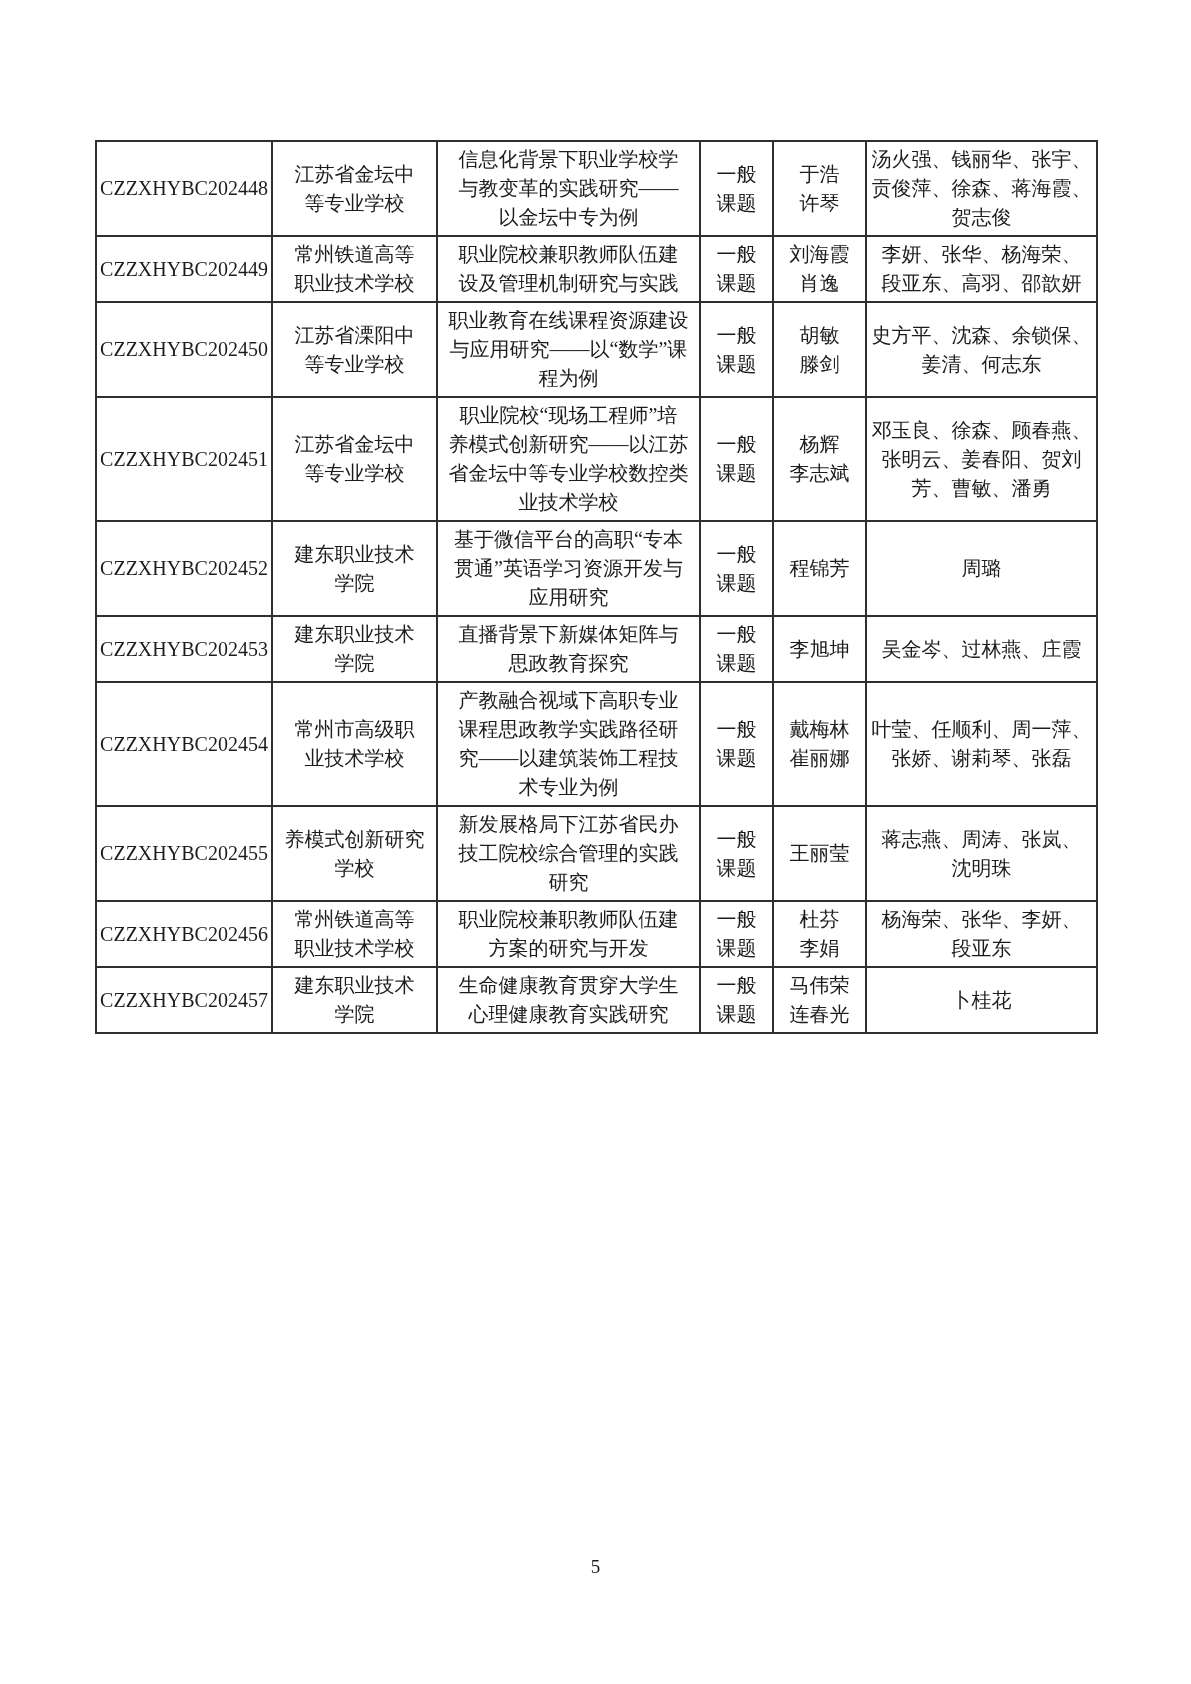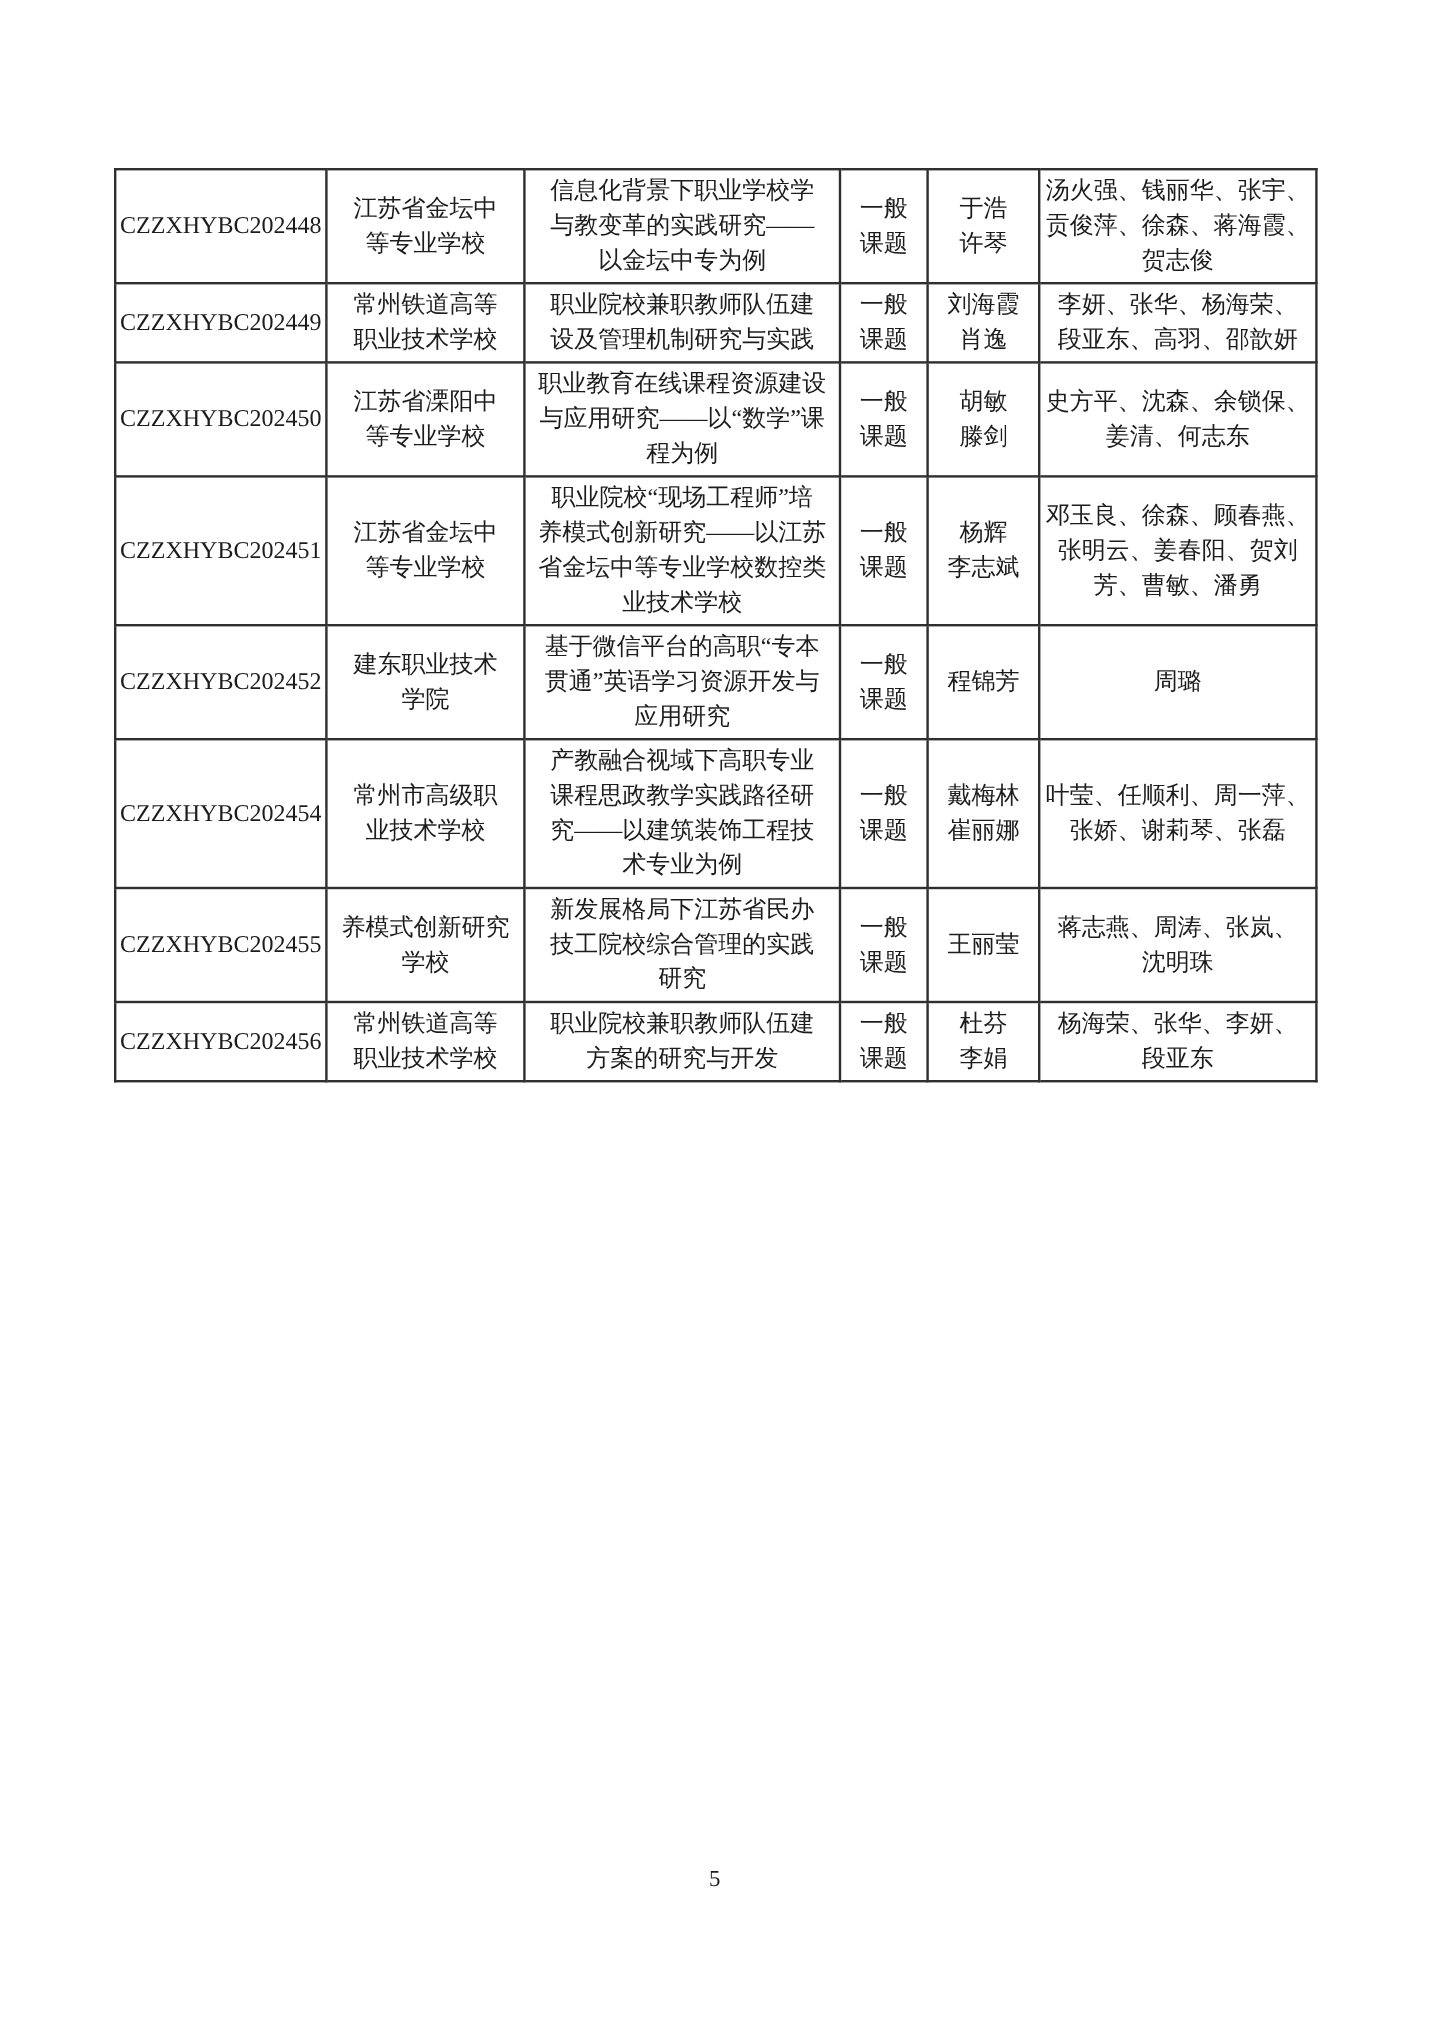--- a/index.html
+++ b/index.html
@@ -124,20 +124,31 @@
 学院</td>
           <td>基于微信平台的高职“专本
 贯通”英语学习资源开发与
 应用研究</td>
           <td>一般
 课题</td>
           <td>程锦芳</td>
           <td>周璐</td>
         </tr>
         <tr>
+          <td>CZZXHYBC202453</td>
+          <td>建东职业技术
+学院</td>
+          <td>直播背景下新媒体矩阵与
+思政教育探究</td>
+          <td>一般
+课题</td>
+          <td>李旭坤</td>
+          <td>吴金岑、过林燕、庄霞</td>
+        </tr>
+        <tr>
           <td>CZZXHYBC202454</td>
           <td>常州市高级职
 业技术学校</td>
           <td>产教融合视域下高职专业
 课程思政教学实践路径研
 究——以建筑装饰工程技
 术专业为例</td>
           <td>一般
 课题</td>
           <td>戴梅林
@@ -164,18 +175,30 @@
 职业技术学校</td>
           <td>职业院校兼职教师队伍建
 方案的研究与开发</td>
           <td>一般
 课题</td>
           <td>杜芬
 李娟</td>
           <td>杨海荣、张华、李妍、
 段亚东</td>
         </tr>
+        <tr>
+          <td>CZZXHYBC202457</td>
+          <td>建东职业技术
+学院</td>
+          <td>生命健康教育贯穿大学生
+心理健康教育实践研究</td>
+          <td>一般
+课题</td>
+          <td>马伟荣
+连春光</td>
+          <td>卜桂花</td>
+        </tr>
       </tbody>
   </table>
 
   <div class="page-number">5</div>
 
 </div>
 
 </body></html>

